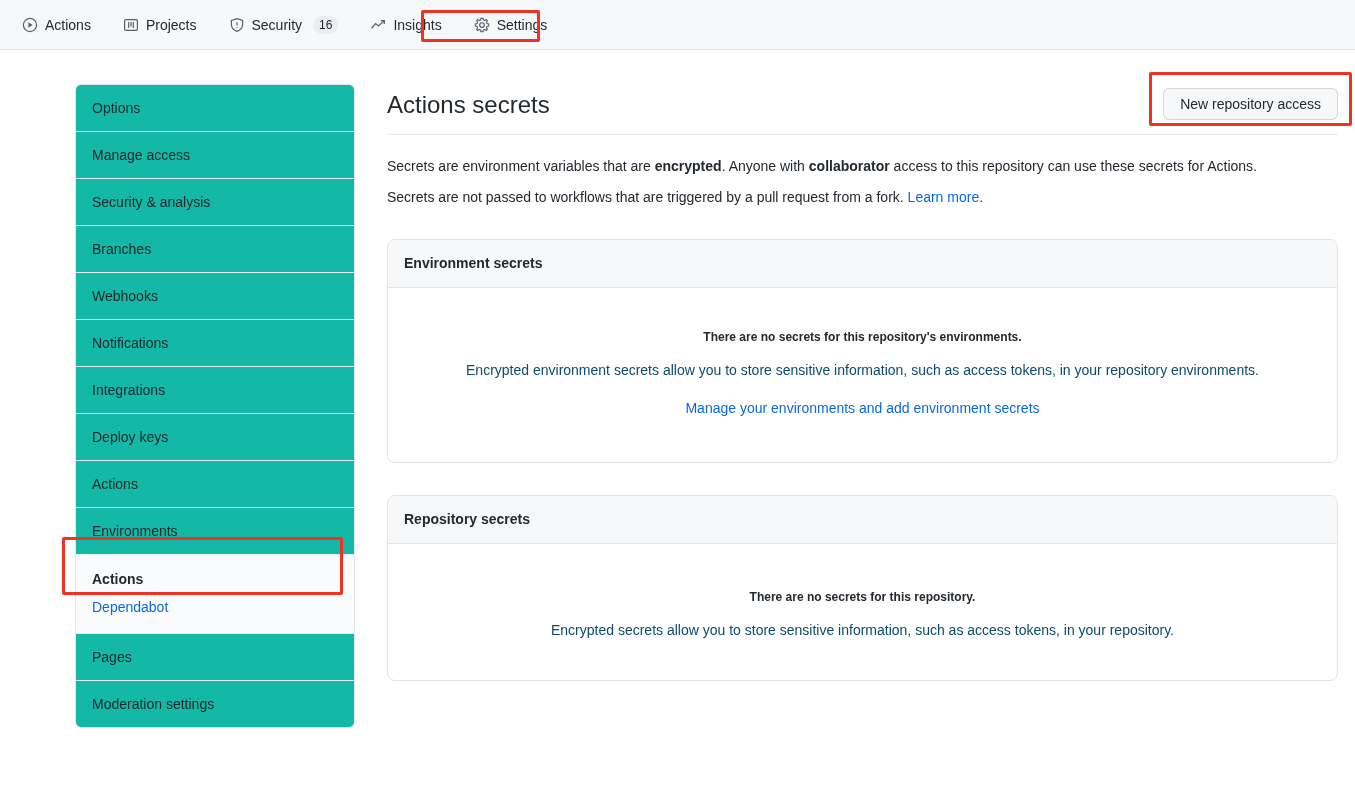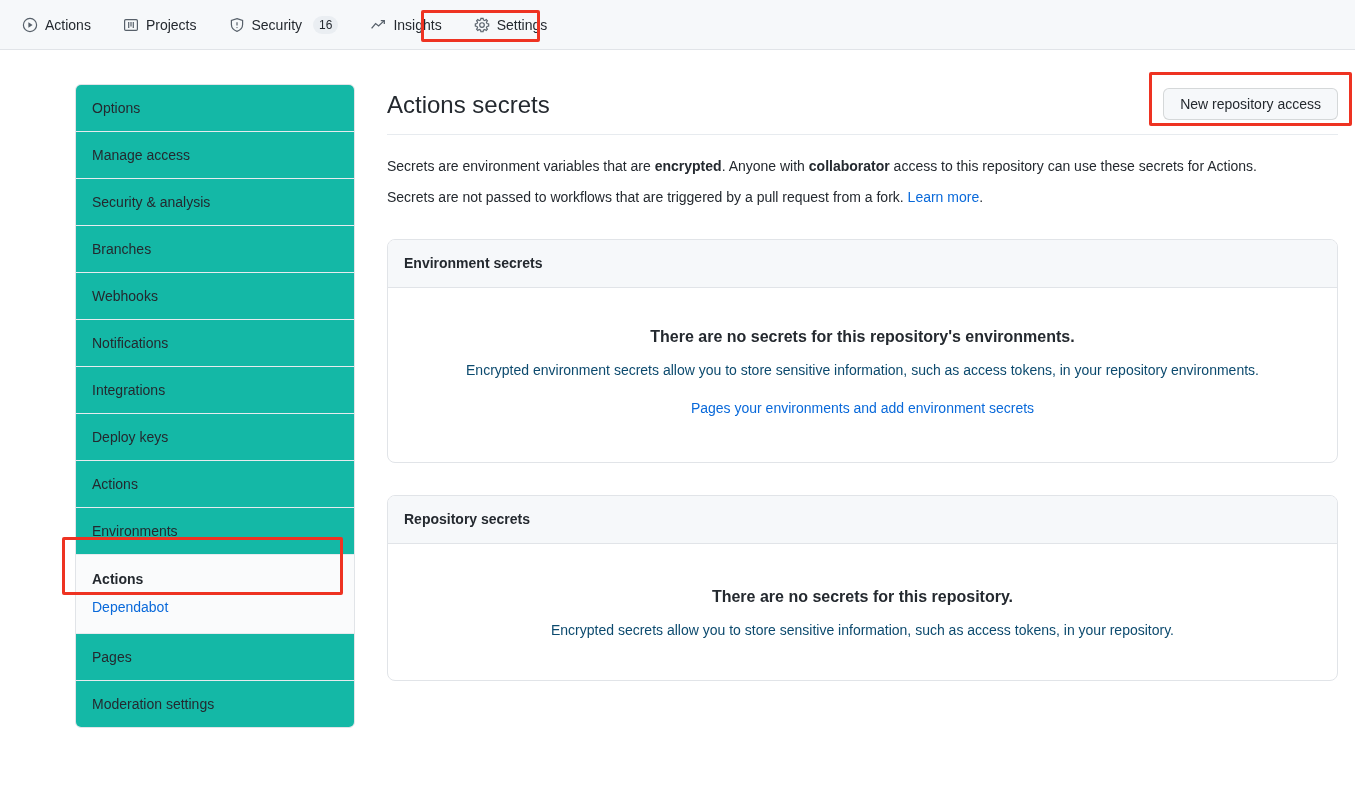--- a/index.html
+++ b/index.html
@@ -189,21 +189,21 @@
     font-size: 14px;
     font-weight: 600;
     line-height: 21px;
     color: #24292f;
   }
   .box-body {
     padding: 34px 16px 36px 16px;
     text-align: center;
   }
   .blank-title {
-    font-size: 16px;
+    font-size: 12px;
     font-weight: 600;
     line-height: 30px;
     color: #24292f;
     margin: 0 0 8px 0;
   }
   .blank-text {
     font-size: 14px;
     line-height: 20px;
     color: #0c4a6e;
     margin: 0;
@@ -348,21 +348,21 @@
 
     <p class="desc second">
       <span>Secrets are not passed to workflows that are triggered by a pull request from a fork. </span><a class="link" href="#">Learn more</a><span>.</span>
     </p>
 
     <div class="box box-env">
       <div class="box-header">Environment secrets</div>
       <div class="box-body">
         <div class="blank-title">There are no secrets for this repository's environments.</div>
         <p class="blank-text">Encrypted environment secrets allow you to store sensitive information, such as access tokens, in your repository environments.</p>
-        <a class="blank-link" href="#">Pages your environments and add environment secrets</a>
+        <a class="blank-link" href="#">Manage your environments and add environment secrets</a>
       </div>
     </div>
 
     <div class="box box-repo">
       <div class="box-header">Repository secrets</div>
       <div class="box-body">
         <div class="blank-title">There are no secrets for this repository.</div>
         <p class="blank-text">Encrypted secrets allow you to store sensitive information, such as access tokens, in your repository.</p>
       </div>
     </div>

